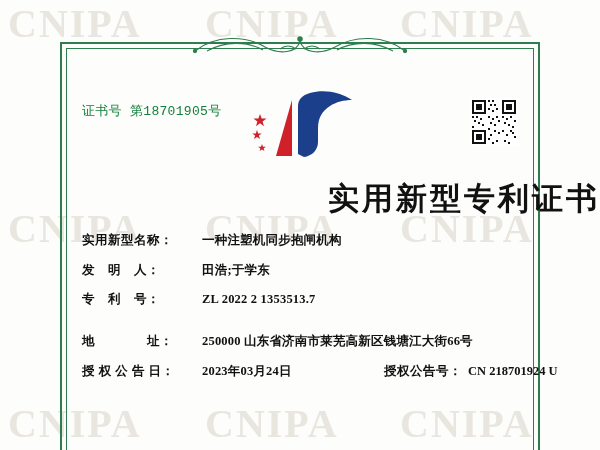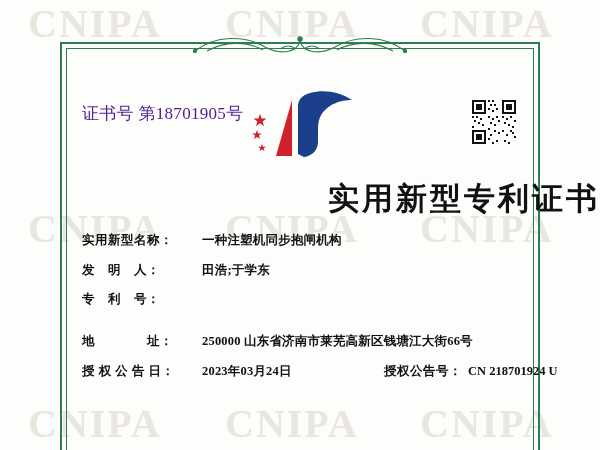--- a/index.html
+++ b/index.html
@@ -26,21 +26,20 @@
   .watermark {
     position: absolute;
     font-family: "Liberation Serif", serif;
     font-weight: bold;
     color: #e6e3dc;
     opacity: 0.85;
     letter-spacing: 2px;
     user-select: none;
     pointer-events: none;
     white-space: nowrap;
-    margin-left: 20px;
   }
   .wm1 { left: 8px;   top: 0px;    font-size: 40px; }
   .wm2 { left: 205px; top: 0px;    font-size: 40px; }
   .wm3 { left: 400px; top: 0px;    font-size: 40px; }
   .wm4 { left: 8px;   top: 205px;  font-size: 40px; }
   .wm5 { left: 205px; top: 205px;  font-size: 40px; }
   .wm6 { left: 400px; top: 205px;  font-size: 40px; }
   .wm7 { left: 8px;   top: 400px;  font-size: 40px; }
   .wm8 { left: 205px; top: 400px;  font-size: 40px; }
   .wm9 { left: 400px; top: 400px;  font-size: 40px; }
@@ -88,23 +87,24 @@
     transform: translateX(-50%);
     width: 120px;
     height: 74px;
   }
 
   
   .cert-no {
     position: absolute;
     left: 82px;
     top: 102px;
-    font-size: 17px;
-    color: #4c1d95;
+    font-size: 13px;
+    color: #15803d;
     letter-spacing: 0.3px;
+    font-family: Liberation Mono, monospace;
   }
 
   
   .qr {
     position: absolute;
     right: 82px;
     top: 98px;
     width: 48px;
     height: 48px;
     background: #fff;
@@ -305,20 +305,21 @@
       <span class="field-value">一种注塑机同步抱闸机构</span>
     </div>
 
     <div class="field-row">
       <span class="field-label">发　明　人：</span>
       <span class="field-value">田浩;于学东</span>
     </div>
 
     <div class="field-row">
       <span class="field-label">专　利　号：</span>
+      <span class="field-value">ZL 2022 2 1353513.7</span>
     </div>
 
 
     <div class="field-row">
     </div>
 
     <div class="field-row">
       <span class="field-label">地　　　　址：</span>
       <span class="field-value">250000 山东省济南市莱芜高新区钱塘江大街66号</span>
     </div>

